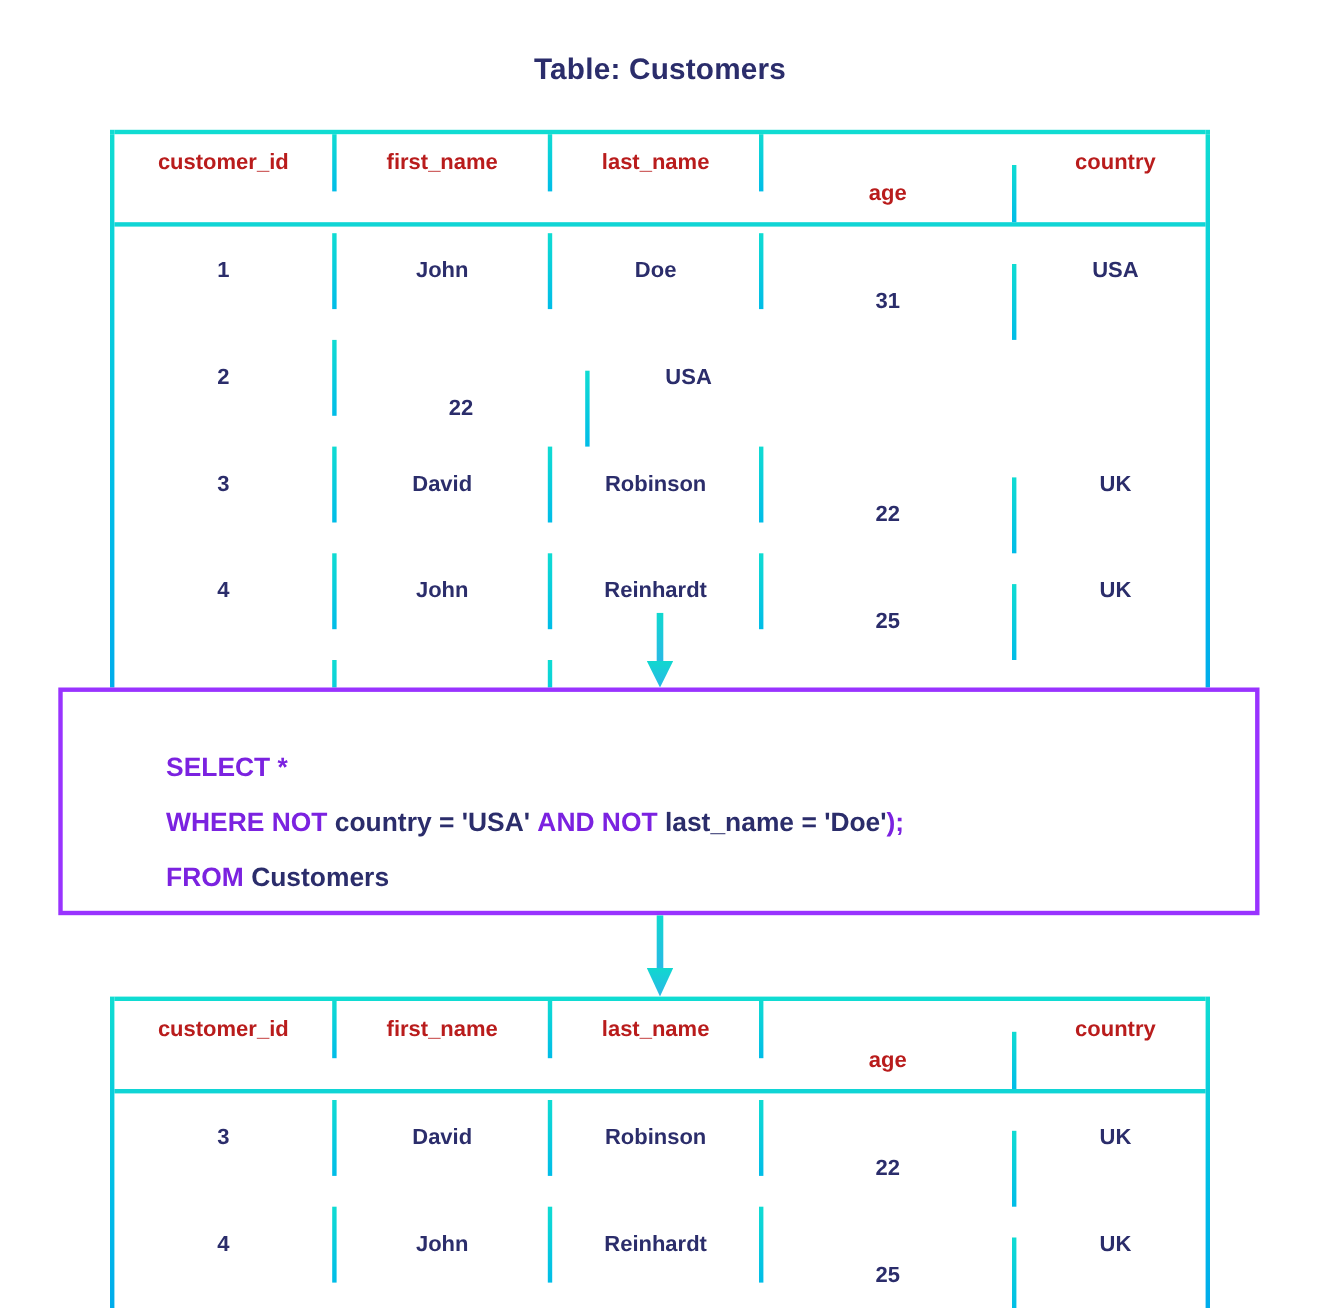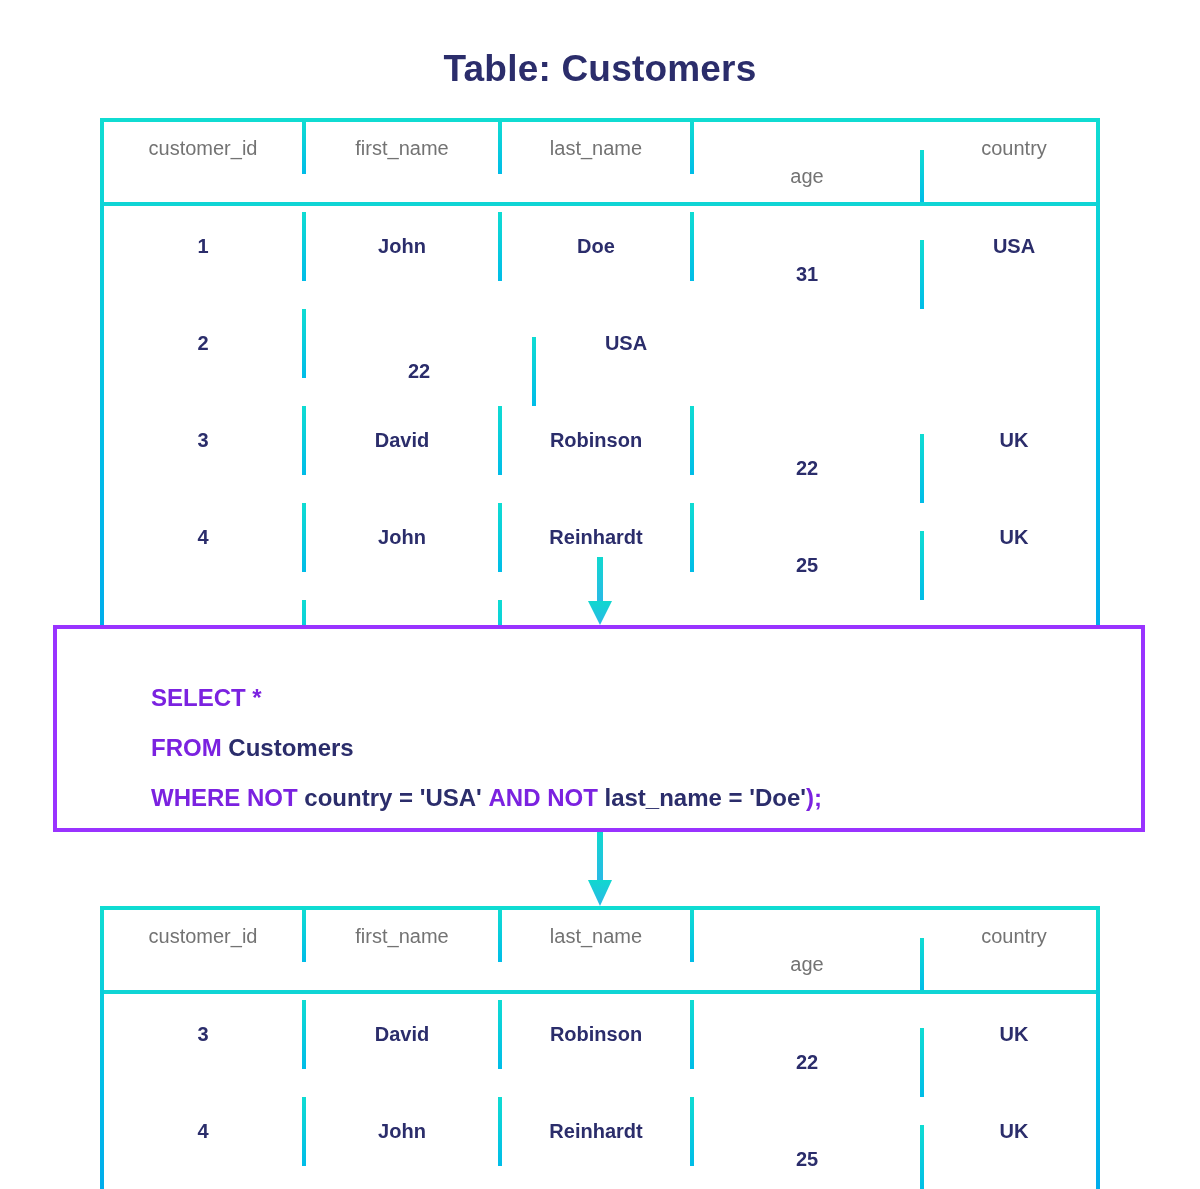--- a/index.html
+++ b/index.html
@@ -15,21 +15,21 @@
     overflow: hidden;
   }
 
   
   .page-title {
     position: absolute;
     top: 48px;
     left: 0;
     width: 1200px;
     text-align: center;
-    font-size: 37px;
+    font-size: 27px;
     font-weight: bold;
     color: #2b2d6b;
     letter-spacing: 0.2px;
   }
 
   
   .sql-table {
     position: absolute;
     left: 100px;
     width: 1000px;
@@ -63,23 +63,23 @@
   .cell:last-child { border-right: none; }
 
   .c0 { width: 202px; }
   .c1 { width: 196px; }
   .c2 { width: 192px; }
   .c3 { width: 230px; margin-top: 28px; }
   .c4 { width: 180px; }
 
   .header-row .cell {
     height: 52px;
-    font-weight: normal;
+    font-weight: bold;
     font-size: 20px;
-    color: #737373;
+    color: #b91c1c;
   }
   .body-row .cell {
     height: 69px;
     font-weight: bold;
     font-size: 20px;
     color: #2b2d6b;
   }
   .table-source .body-rows { padding: 6px 0 9px 0; }
   .table-result .body-rows { padding: 6px 0 18px 0; }
 
@@ -185,28 +185,28 @@
     <polygon points="0,44 24,44 12,68" fill="url(#ag1)"></polygon>
   </svg>
 </div>
 
 <div class="query-box">
   <div class="query-lines">
     <div>
       <span class="kw">SELECT *</span>
     </div>
     <div>
-      <span class="kw">FROM</span>
-      <span class="ident">Customers</span>
-    </div>
-    <div>
       <span class="kw">WHERE NOT</span>
       <span class="lit">country = 'USA'</span>
       <span class="kw">AND NOT</span>
       <span class="lit">last_name = 'Doe'</span><span class="kw">);</span>
+    </div>
+    <div>
+      <span class="kw">FROM</span>
+      <span class="ident">Customers</span>
     </div>
   </div>
 </div>
 
 <div class="arrow arrow-2">
   <svg width="24" height="74" viewBox="0 0 24 74">
     <defs>
       <linearGradient id="ag2" x1="0" y1="0" x2="0" y2="1">
         <stop offset="0%" stop-color="#10d8cf"></stop>
         <stop offset="100%" stop-color="#2bb6e8"></stop>

